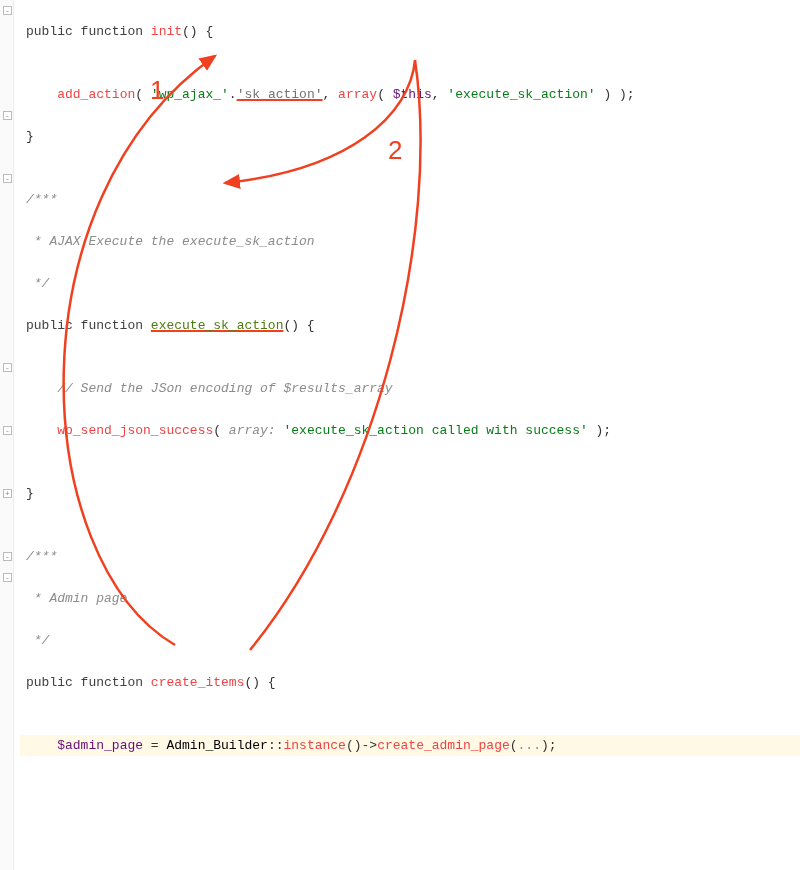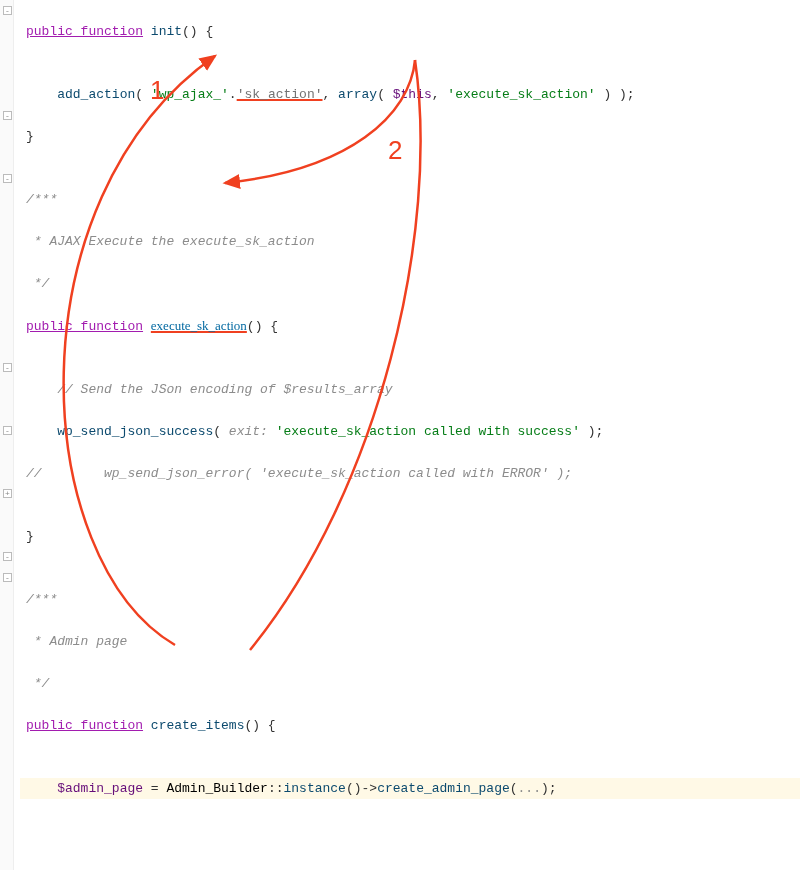--- a/index.html
+++ b/index.html
@@ -39,23 +39,23 @@
     text-align: center;
     color: #888;
     cursor: pointer;
   }
   .code {
     padding: 0 0 0 2px;
     white-space: pre;
   }
   .line { display: block; padding-left: 6px; }
   .hl-line { background: #fff9e6; }
-  .kw { color: #a21caf; text-decoration: underline; }
-  .fn { color: #0c4a6e; }
-  .fndef { color: #0369a1; text-decoration: underline; text-decoration-color: #f04020; text-decoration-thickness: 2px; font-family: Liberation Serif, serif; }
+  .kw { color: #404040; }
+  .fn { color: #ef4444; }
+  .fndef { color: #4d7c0f; text-decoration: underline; text-decoration-color: #f04020; text-decoration-thickness: 2px; }
   .var { color: #660e7a; }
   .str { color: #067d17; }
   .str-ul { color: #737373; text-decoration: underline; text-decoration-color: #f04020; text-decoration-thickness: 2px; }
   .cmt { color: #8c8c8c; font-style: italic; }
   .param { color: #8c8c8c; font-style: italic; }
   .cls { color: #000; }
   .fold-dots { color: #8c8c8c; }
   .annotations {
     position: absolute;
     top: 0;
@@ -90,22 +90,21 @@
 <span class="line"></span>
 <span class="line">    <span class="fn">add_action</span><span>( </span><span class="str">'wp_ajax_'</span><span>.</span><span class="str-ul">'sk_action'</span><span>, </span><span class="fn">array</span><span>( </span><span class="var">$this</span><span>, </span><span class="str">'execute_sk_action'</span><span> ) );</span></span>
 <span class="line"><span>}</span></span>
 <span class="line"></span>
 <span class="line"><span class="cmt">/***</span></span>
 <span class="line"><span class="cmt"> * AJAX Execute the execute_sk_action</span></span>
 <span class="line"><span class="cmt"> */</span></span>
 <span class="line"><span class="kw">public function</span> <span class="fndef">execute_sk_action</span><span>() {</span></span>
 <span class="line"></span>
 <span class="line">    <span class="cmt">// Send the JSon encoding of $results_array</span></span>
-<span class="line">    <span class="fn">wp_send_json_success</span><span>( </span><span class="param">exit:</span><span> </span><span class="str">'execute_sk_action called with success'</span><span> );</span></span>
-<span class="line"><span class="cmt">//        wp_send_json_error( 'execute_sk_action called with ERROR' );</span></span>
+<span class="line">    <span class="fn">wp_send_json_success</span><span>( </span><span class="param">array:</span><span> </span><span class="str">'execute_sk_action called with success'</span><span> );</span></span>
 <span class="line"></span>
 <span class="line"><span>}</span></span>
 <span class="line"></span>
 <span class="line"><span class="cmt">/***</span></span>
 <span class="line"><span class="cmt"> * Admin page</span></span>
 <span class="line"><span class="cmt"> */</span></span>
 <span class="line"><span class="kw">public function</span> <span class="fn">create_items</span><span>() {</span></span>
 <span class="line"></span>
 <span class="line hl-line">    <span class="var">$admin_page</span><span> = </span><span class="cls">Admin_Builder</span><span>::</span><span class="fn">instance</span><span>()-&gt;</span><span class="fn">create_admin_page</span><span>(</span><span class="fold-dots">...</span><span>);</span></span>
 <span class="line"></span>

